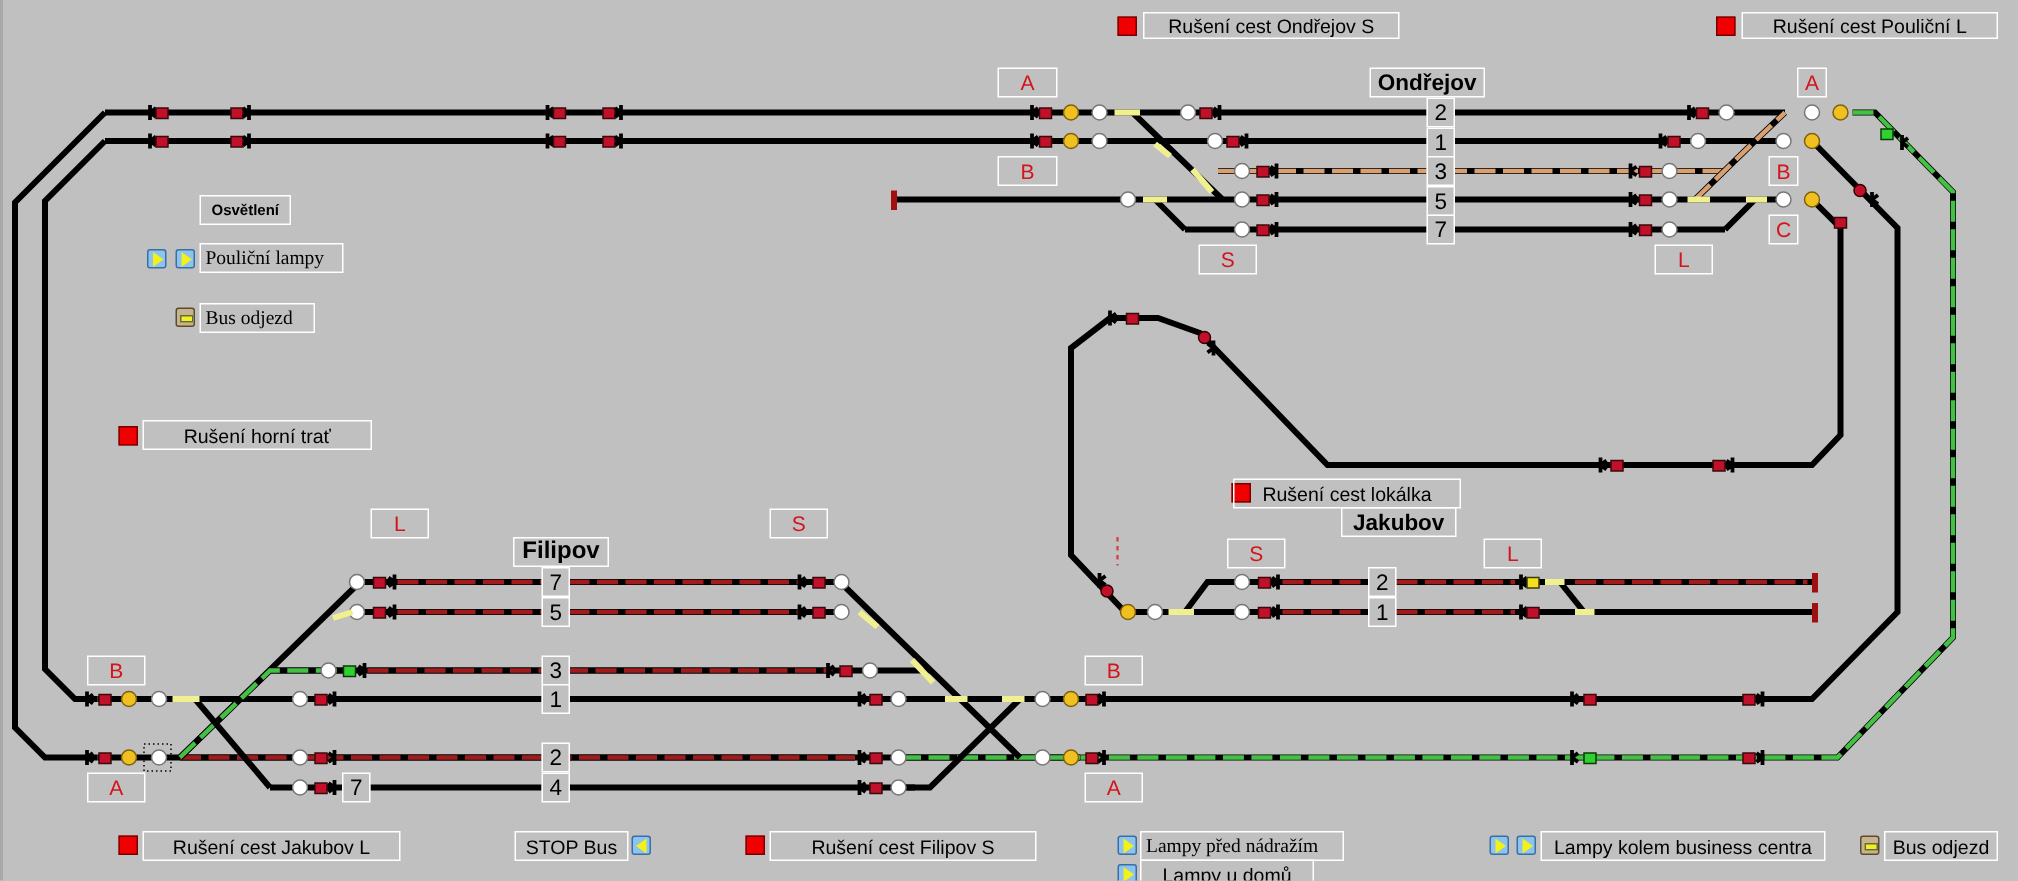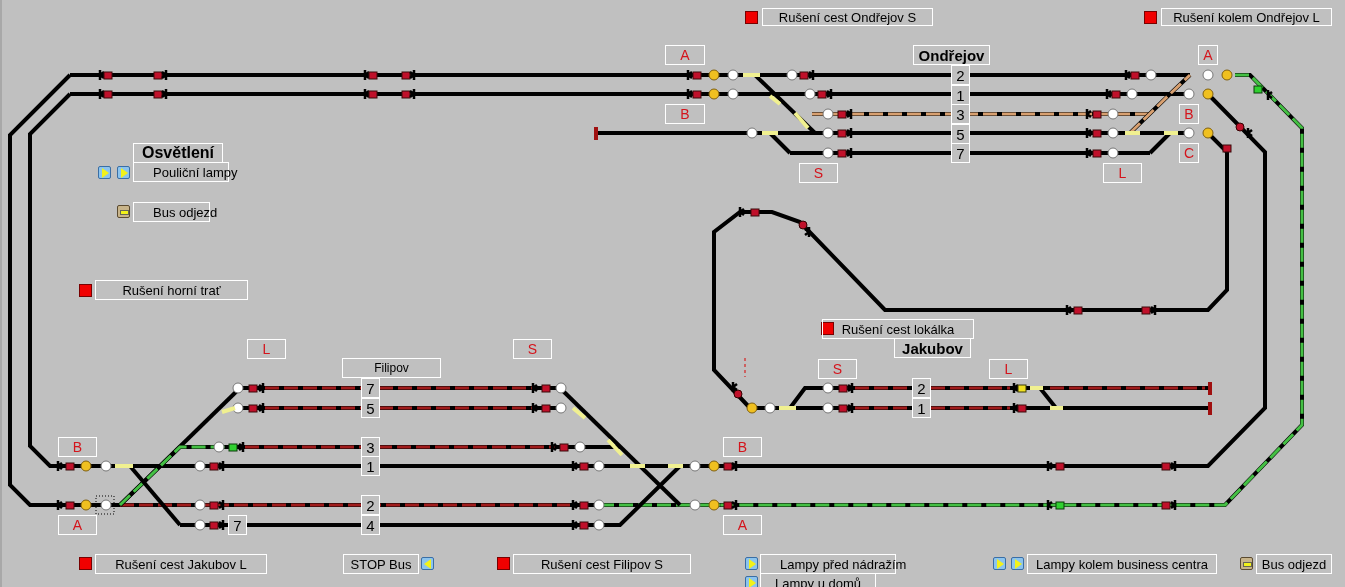--- a/index.html
+++ b/index.html
@@ -5,21 +5,21 @@
   html, body { margin:0; padding:0; }
   body { width:1345px; height:587px; background:#c0c0c0; position:relative; overflow:hidden;
          font-family:"Liberation Sans", sans-serif; }
   .frame-left { position:absolute; left:0; top:0; width:2px; height:587px; background:#a8a8a8; }
   svg#board { position:absolute; left:0; top:0; }
   .lbl { position:absolute; border:1px solid #fff; box-sizing:border-box; color:#000;
          font-size:13px; display:flex; align-items:center; justify-content:center; white-space:nowrap; }
   .lbl.red { color:#d4141c; font-size:14px; }
   .lbl.station { font-size:15px; font-weight:bold; }
   .lbl.num { font-size:15px; background:#c0c0c0; }
-  .lbl.left { justify-content:flex-start; padding-left:19px; }
+  .lbl.left { justify-content:flex-start; padding-left:3px;font-family:Liberation Serif, serif; }
   .btn-red { position:absolute; width:13px; height:13px; background:#f00000; border:1px solid #700; box-sizing:border-box; }
   .btn-lamp { position:absolute; width:13px; height:13px; border:1px solid #3a6ea5; border-radius:2px; box-sizing:border-box;
               background:#8cc4ee; overflow:hidden; }
   .btn-lamp::after { content:""; position:absolute; left:3px; top:1px; width:0; height:0;
               border-top:5px solid transparent; border-bottom:5px solid transparent; border-left:7px solid #f2f21a; }
   .btn-lamp.rev::after { left:2px; border-left:none; border-right:7px solid #f2f21a; }
   .btn-bus { position:absolute; width:13px; height:13px; border:1px solid #5a4a30; border-radius:2px; box-sizing:border-box;
              background:#c8b48a; }
   .btn-bus::after { content:""; position:absolute; left:2px; top:4px; width:7px; height:3px; background:#f2f21a; border:1px solid #665; }
 </style>
@@ -249,57 +249,57 @@
       <circle cx="695" cy="505" r="5" fill="#fff" stroke="#777" stroke-width="1"></circle>
       <circle cx="714" cy="505" r="5" fill="#f0c020" stroke="#806010" stroke-width="1"></circle>
       <rect x="724" y="502" width="8" height="7" fill="#c0102a" stroke="#3a0a0a" stroke-width="1"></rect>
       <path d="M736,500 L736,510 M736,505 L732,502 M736,505 L732,508" stroke="#000" stroke-width="2.5" fill="none"></path>
     </g>
 </svg>
 
 <div class="btn-red" style="left:745px;top:11px"></div>
 <div class="lbl" style="left:762px;top:8px;width:171px;height:18px">Rušení cest Ondřejov S</div>
 <div class="btn-red" style="left:1144px;top:11px"></div>
-<div class="lbl" style="left:1161px;top:8px;width:171px;height:18px">Rušení kolem Ondřejov L</div>
+<div class="lbl" style="left:1161px;top:8px;width:171px;height:18px">Rušení cest Pouliční L</div>
 
 <div class="lbl red" style="left:665px;top:45px;width:40px;height:20px">A</div>
 <div class="lbl red" style="left:665px;top:104px;width:40px;height:20px">B</div>
 <div class="lbl station" style="left:913px;top:45px;width:77px;height:20px">Ondřejov</div>
 <div class="lbl num" style="left:951px;top:65px;width:19px;height:20px">2</div>
 <div class="lbl num" style="left:951px;top:85px;width:19px;height:20px">1</div>
 <div class="lbl num" style="left:951px;top:104px;width:19px;height:20px">3</div>
 <div class="lbl num" style="left:951px;top:124px;width:19px;height:20px">5</div>
 <div class="lbl num" style="left:951px;top:143px;width:19px;height:20px">7</div>
 <div class="lbl red" style="left:799px;top:163px;width:39px;height:20px">S</div>
 <div class="lbl red" style="left:1198px;top:45px;width:20px;height:20px">A</div>
 <div class="lbl red" style="left:1179px;top:104px;width:20px;height:20px">B</div>
 <div class="lbl red" style="left:1179px;top:143px;width:20px;height:20px">C</div>
 <div class="lbl red" style="left:1103px;top:163px;width:39px;height:20px">L</div>
 
-<div class="lbl station" style="left:133px;top:143px;width:90px;height:20px;font-size:16px">Osvětlení</div>
+<div class="lbl station" style="left:133px;top:130px;width:61px;height:20px;font-size:10px">Osvětlení</div>
 <div class="btn-lamp" style="left:98px;top:166px"></div>
 <div class="btn-lamp" style="left:117px;top:166px"></div>
 <div class="lbl left" style="left:133px;top:162px;width:96px;height:20px">Pouliční lampy</div>
 <div class="btn-bus" style="left:117px;top:205px"></div>
 <div class="lbl left" style="left:133px;top:202px;width:77px;height:20px">Bus odjezd</div>
 <div class="btn-red" style="left:79px;top:284px"></div>
 <div class="lbl" style="left:95px;top:280px;width:153px;height:20px">Rušení horní trať</div>
 
 <div class="btn-red" style="left:821px;top:322px"></div>
 <div class="lbl" style="left:822px;top:319px;width:152px;height:20px">Rušení cest lokálka</div>
 
 <div class="lbl red" style="left:818px;top:359px;width:39px;height:20px">S</div>
 <div class="lbl station" style="left:894px;top:338px;width:77px;height:20px">Jakubov</div>
 <div class="lbl red" style="left:989px;top:359px;width:39px;height:20px">L</div>
 <div class="lbl num" style="left:912px;top:378px;width:19px;height:20px">2</div>
 <div class="lbl num" style="left:912px;top:398px;width:19px;height:20px">1</div>
 
 <div class="lbl red" style="left:247px;top:339px;width:39px;height:20px">L</div>
 <div class="lbl red" style="left:513px;top:339px;width:39px;height:20px">S</div>
-<div class="lbl station" style="left:342px;top:358px;width:99px;height:20px;font-weight:normal;font-size:12px">Filipov</div>
+<div class="lbl station" style="left:342px;top:358px;width:64px;height:20px;font-weight:bold;font-size:16px">Filipov</div>
 <div class="lbl num" style="left:361px;top:378px;width:19px;height:20px">7</div>
 <div class="lbl num" style="left:361px;top:398px;width:19px;height:20px">5</div>
 <div class="lbl num" style="left:361px;top:437px;width:19px;height:20px">3</div>
 <div class="lbl num" style="left:361px;top:456px;width:19px;height:20px">1</div>
 <div class="lbl num" style="left:361px;top:495px;width:19px;height:20px">2</div>
 <div class="lbl num" style="left:361px;top:515px;width:19px;height:20px">4</div>
 <div class="lbl num" style="left:228px;top:515px;width:19px;height:20px">7</div>
 <div class="lbl red" style="left:58px;top:437px;width:39px;height:20px">B</div>
 <div class="lbl red" style="left:58px;top:515px;width:39px;height:20px">A</div>
 <div class="lbl red" style="left:723px;top:437px;width:39px;height:20px">B</div>

